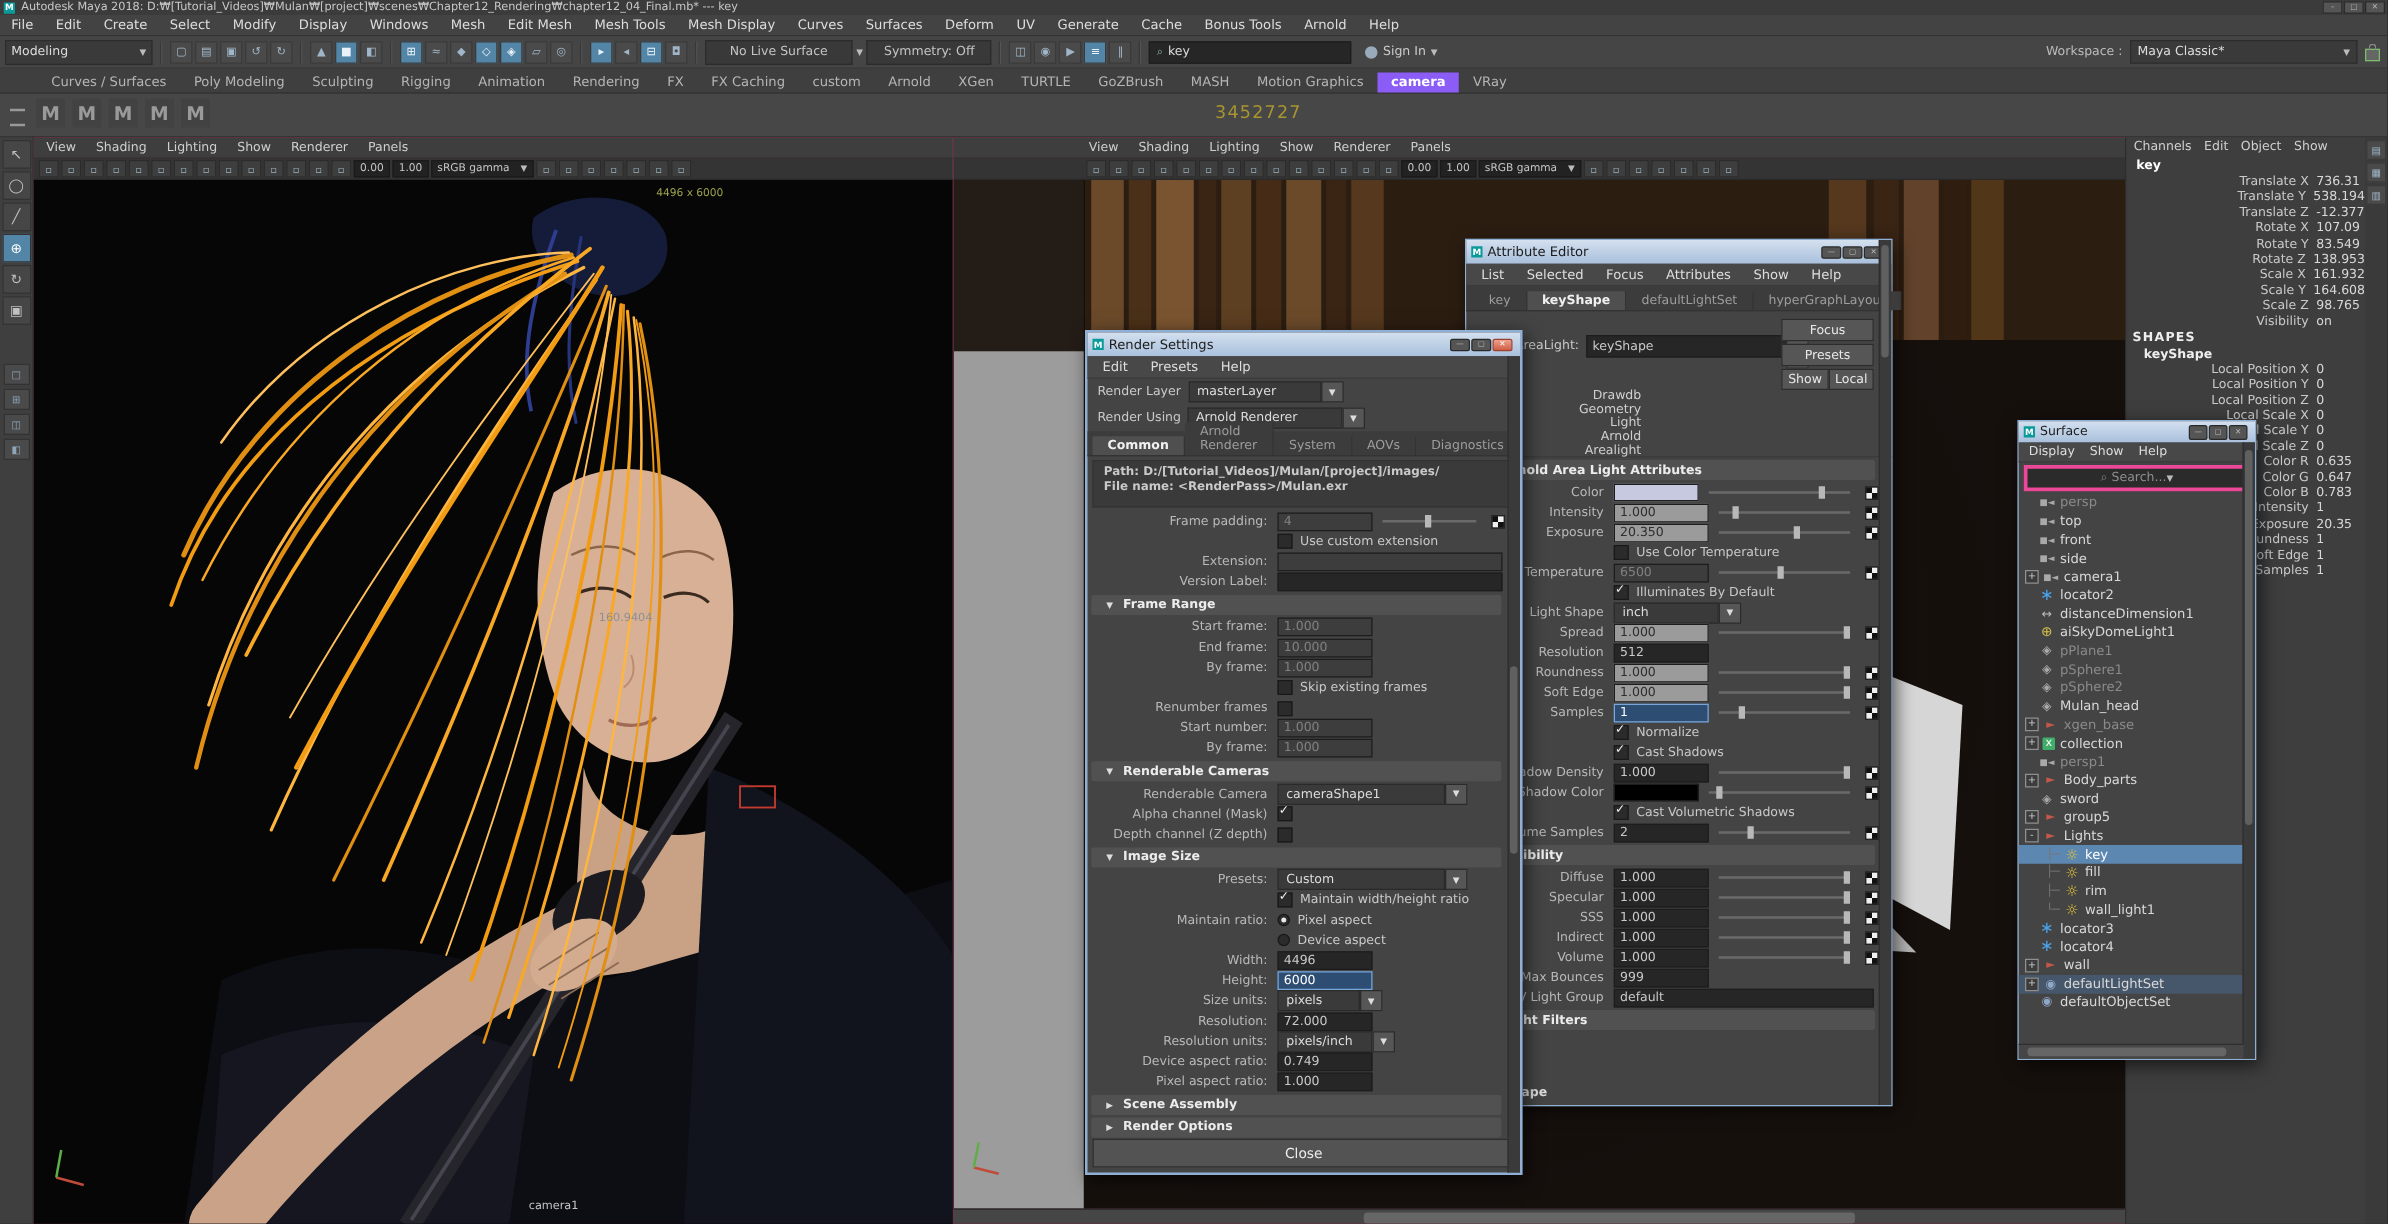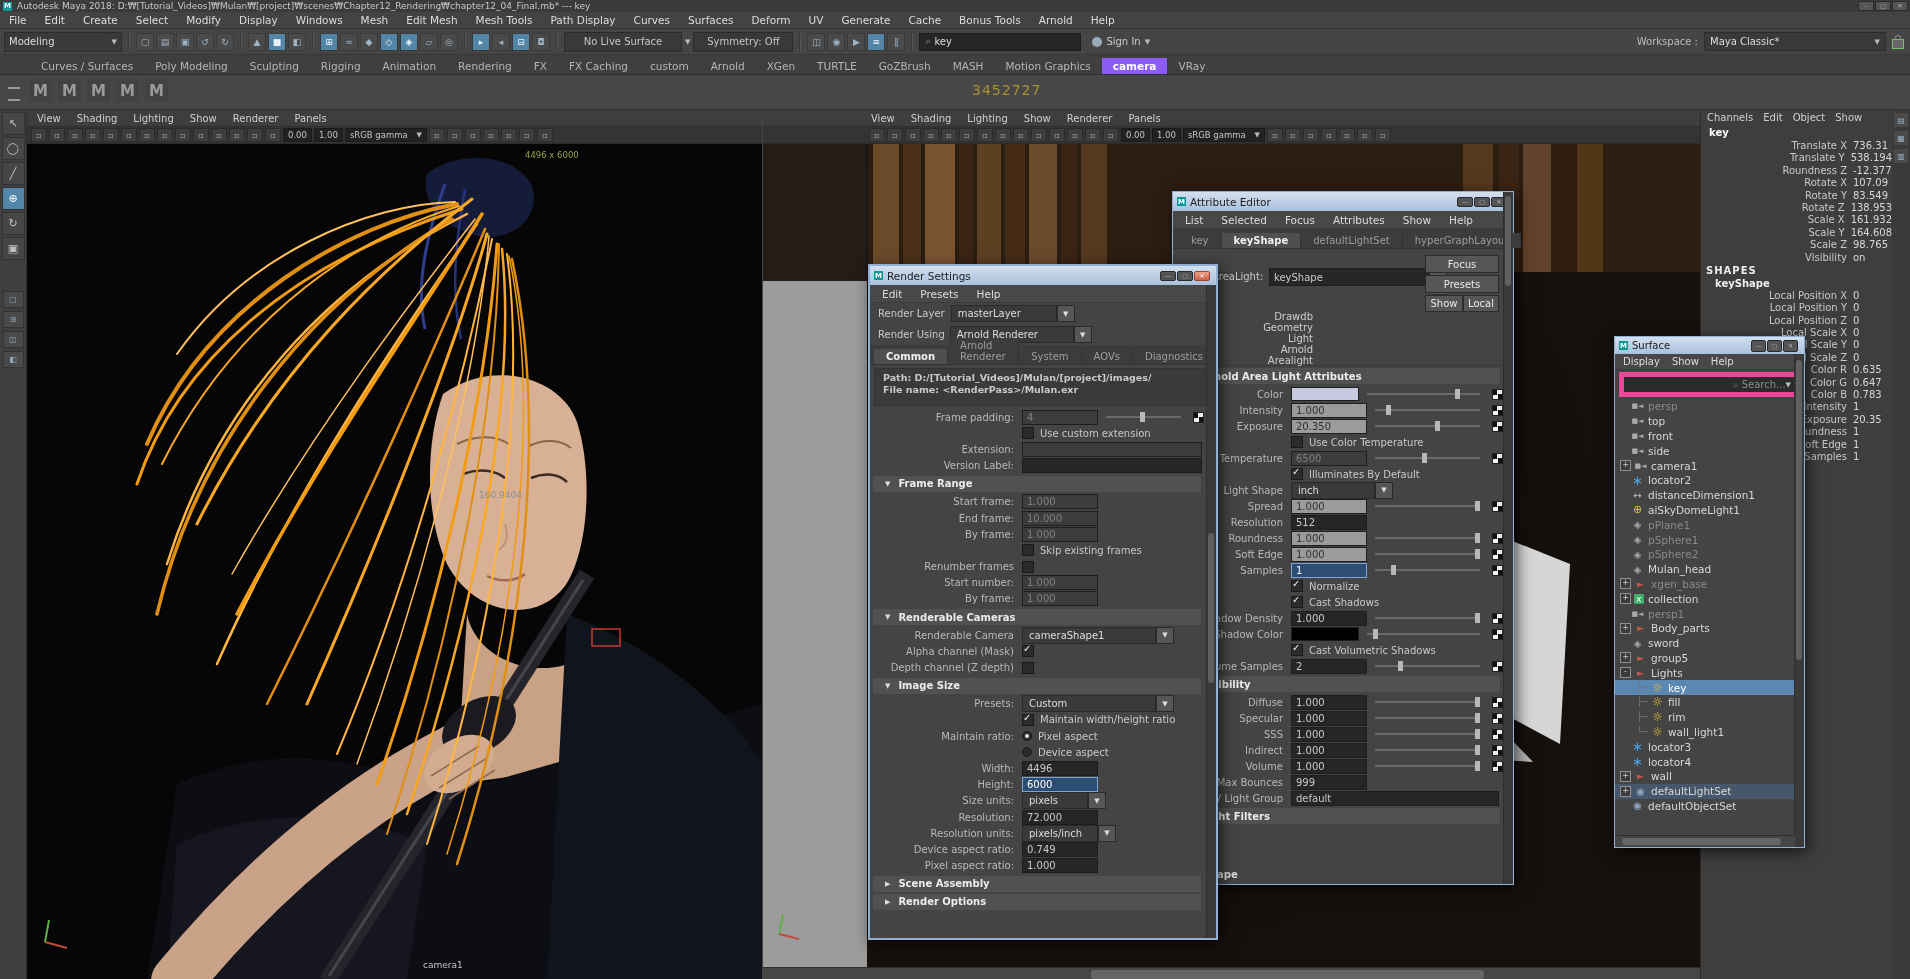--- a/index.html
+++ b/index.html
@@ -104,21 +104,21 @@
   .aebtn{background:#565656;border:1px solid #2c2c2c;color:#e8e8e8;font-size:10px;display:flex;align-items:center;justify-content:center;}
   
   #ol-list{font-size:10.5px;color:#d8d8d8;position:relative;}
   .olrow{display:flex;align-items:center;height:14.8px;white-space:nowrap;}
   .olrow.dim{color:#8a8a8a;}
   .olrow.sel{background:#5b87b0;color:#fff;}
   .olrow.hl{background:#46576b;}
   .exp{width:9px;height:9px;border:1px solid #909090;color:#ccc;font-size:8px;line-height:7px;text-align:center;margin-right:3px;flex:none;background:#3c3c3c;}
   .oic{width:13px;margin-right:4px;text-align:center;flex:none;font-size:10px;}
   .treech{color:#777;font-size:9px;width:14px;flex:none;}
-  #ol-search{height:15px;background:#2b2b2b;border:5px solid #ec4899;margin:2px 4px;display:flex;align-items:center;color:#8d8d8d;font-size:10px;padding:0 4px;justify-content:flex-end;}
+  #ol-search{height:15px;background:#2b2b2b;border:3px solid #ec4899;margin:2px 4px;display:flex;align-items:center;color:#8d8d8d;font-size:10px;padding:0 4px;justify-content:center;}
 </style>
 </head>
 <body>
 
 <div id="app">
 
   <div id="titlebar">
     <span class="mlogo">M</span>
     <span>Autodesk Maya 2018: D:₩[Tutorial_Videos]₩Mulan₩[project]₩scenes₩Chapter12_Rendering₩chapter12_04_Final.mb*  ---  key</span>
     <span class="winctl">
@@ -132,21 +132,21 @@
       <span class="mi">File</span>
       <span class="mi">Edit</span>
       <span class="mi">Create</span>
       <span class="mi">Select</span>
       <span class="mi">Modify</span>
       <span class="mi">Display</span>
       <span class="mi">Windows</span>
       <span class="mi">Mesh</span>
       <span class="mi">Edit Mesh</span>
       <span class="mi">Mesh Tools</span>
-      <span class="mi">Path Display</span>
+      <span class="mi">Mesh Display</span>
       <span class="mi">Curves</span>
       <span class="mi">Surfaces</span>
       <span class="mi">Deform</span>
       <span class="mi">UV</span>
       <span class="mi">Generate</span>
       <span class="mi">Cache</span>
       <span class="mi">Bonus Tools</span>
       <span class="mi">Arnold</span>
       <span class="mi">Help</span>
     </div>
@@ -453,21 +453,21 @@
     <div id="cb-rows">
         <div class="cbrow">
           <span class="cblabel">Translate X</span>
           <span class="cbval">736.31</span>
         </div>
         <div class="cbrow">
           <span class="cblabel">Translate Y</span>
           <span class="cbval">538.194</span>
         </div>
         <div class="cbrow">
-          <span class="cblabel">Roundness Z</span>
+          <span class="cblabel">Translate Z</span>
           <span class="cbval">-12.377</span>
         </div>
         <div class="cbrow">
           <span class="cblabel">Rotate X</span>
           <span class="cbval">107.09</span>
         </div>
         <div class="cbrow">
           <span class="cblabel">Rotate Y</span>
           <span class="cbval">83.549</span>
         </div>
@@ -953,20 +953,21 @@
         </div>
         <div class="sec">
           <span class="arr">▶</span>
           <span>Scene Assembly</span>
         </div>
         <div class="sec">
           <span class="arr">▶</span>
           <span>Render Options</span>
         </div>
       </div>
+    <div class="rs-close">Close</div>
     <div class="vscroll" style="height:calc(100% - 19px);top:19px">
         <span class="hdl" style="top:38%;height:150px"></span>
       </div>
   </div>
 
   <div id="ol-win" class="win" style="left:1614px;top:336px;width:191px;height:512px;z-index:25;border-width:1px;">
     <div class="wtitle" style="height:17px;font-size:10px">
       <span class="mlogo">M</span>
         <span>Surface</span>
       <span class="winctl">

